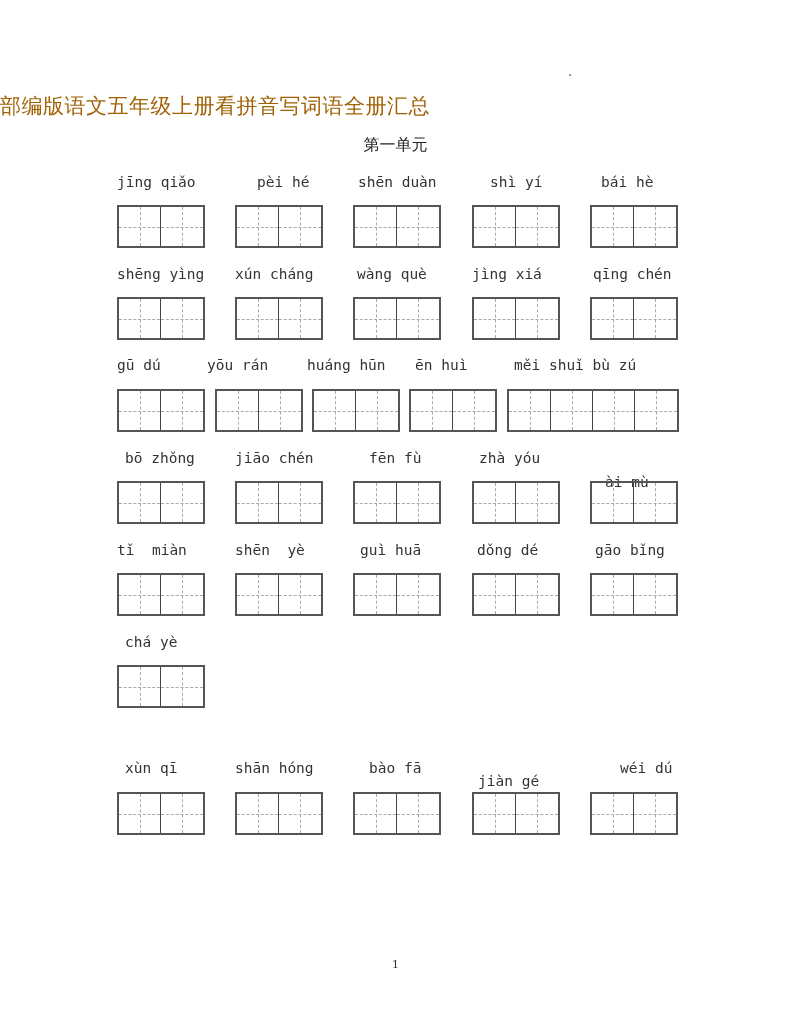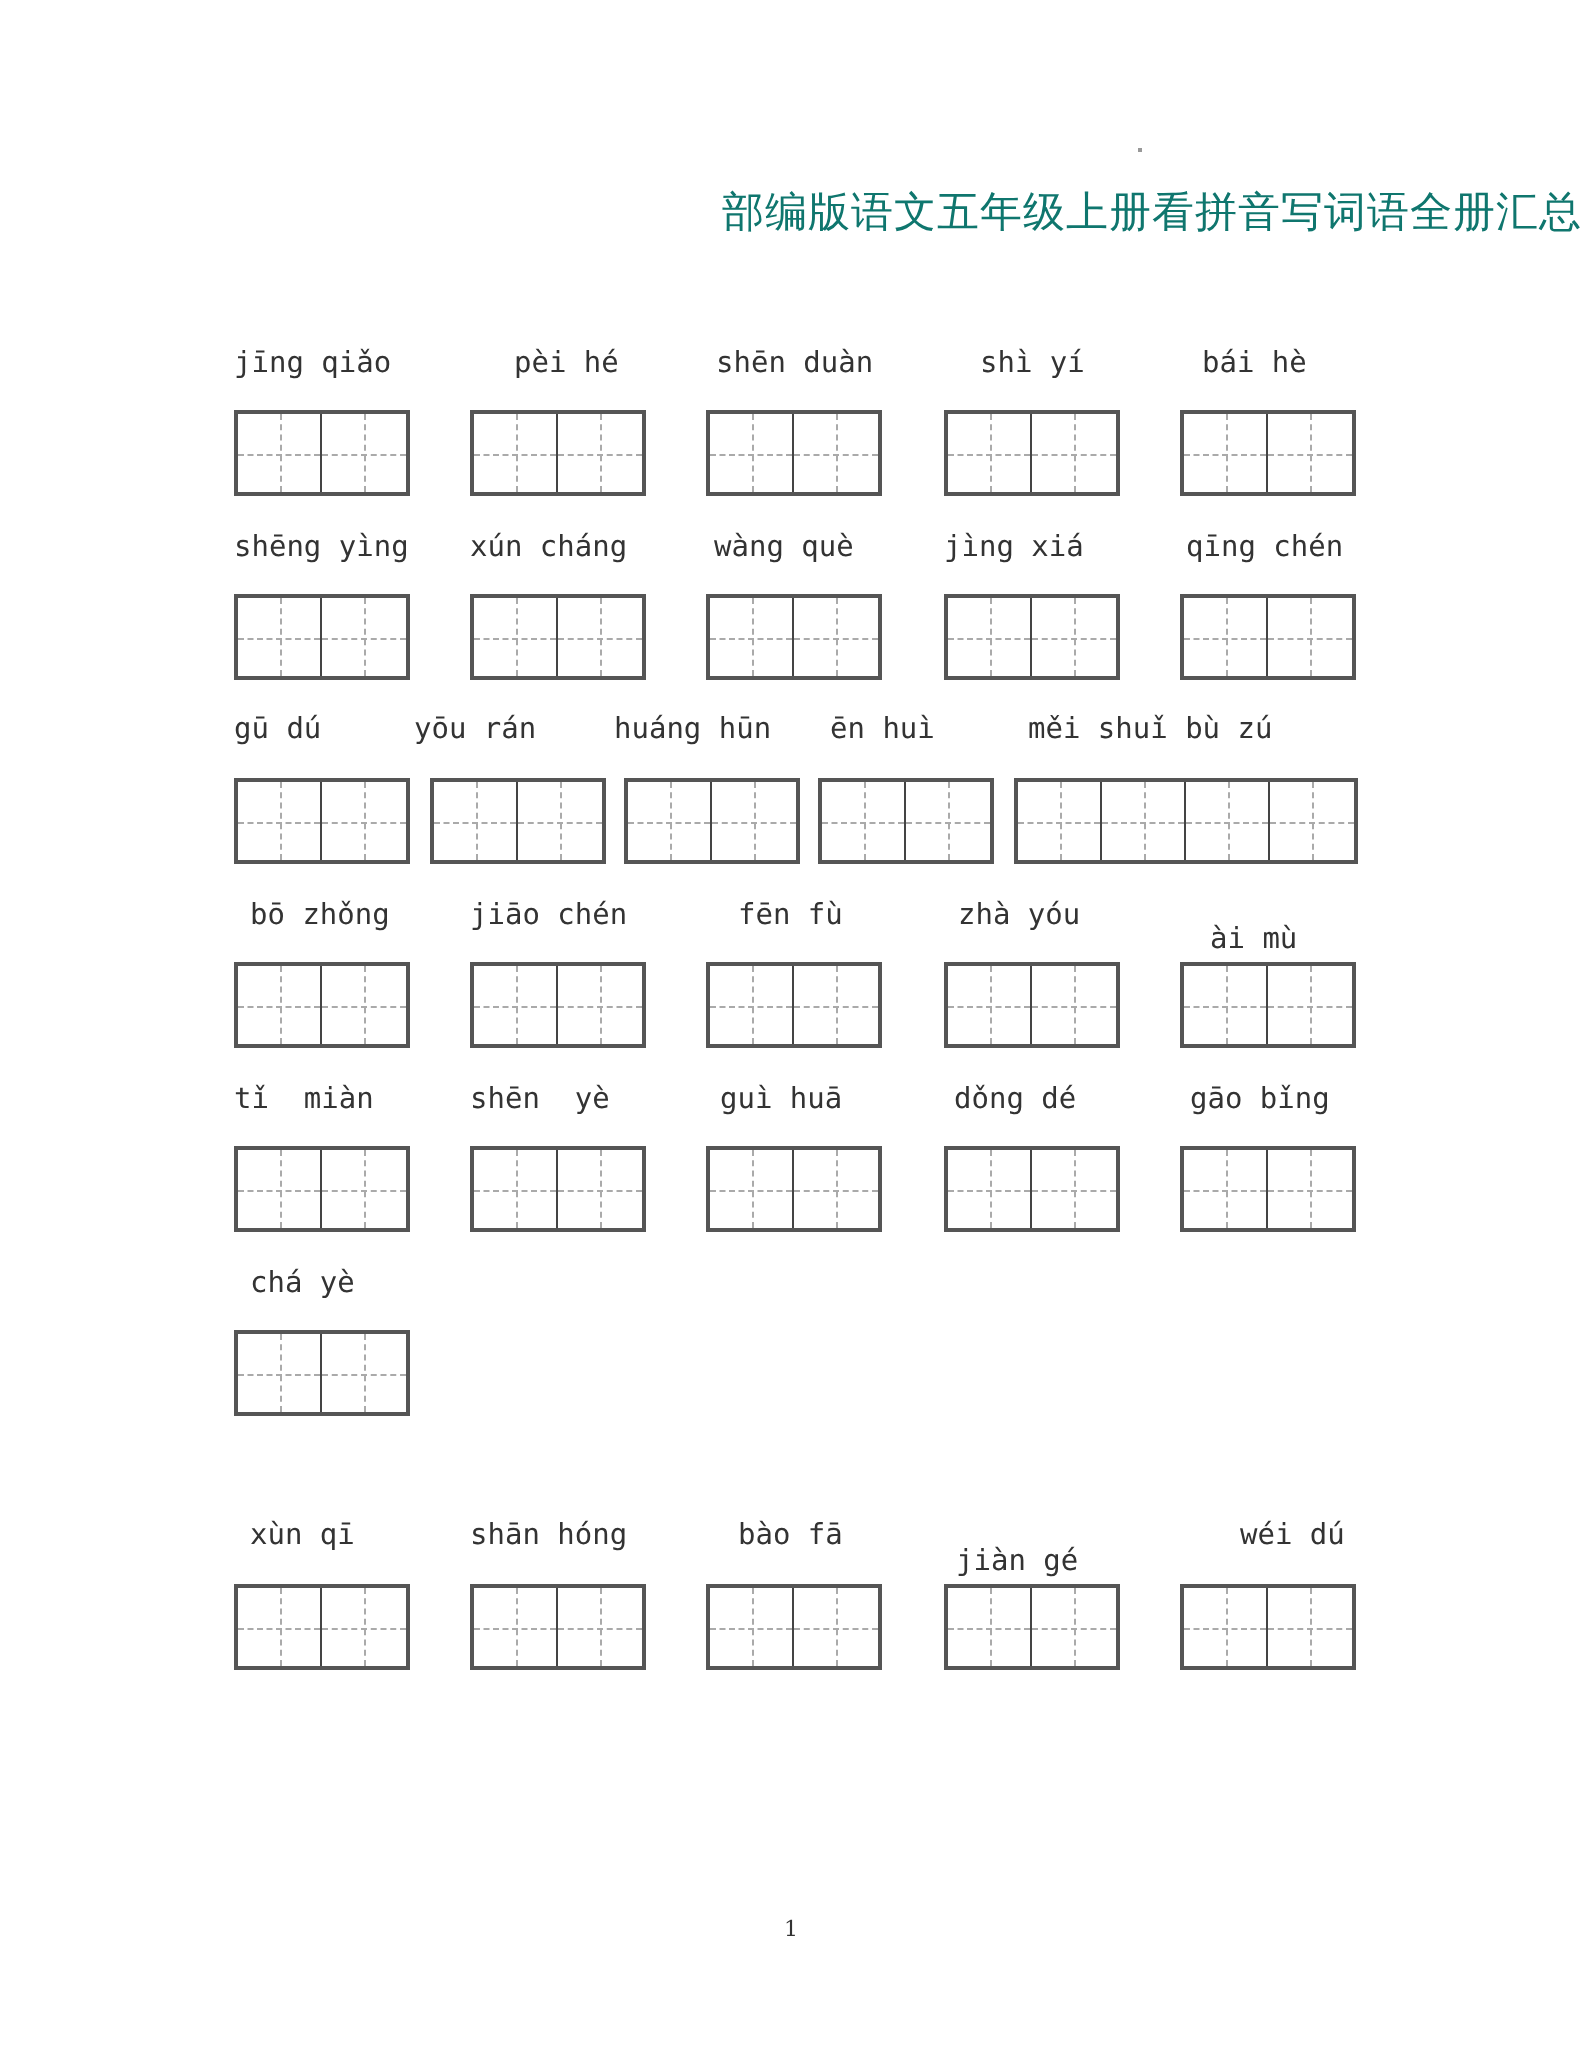--- a/index.html
+++ b/index.html
@@ -1,39 +1,40 @@
 <!DOCTYPE html>
 <html><head>
 <meta charset="utf-8">
 <style>
   * { margin: 0; padding: 0; box-sizing: border-box; }
   html, body { width: 791px; height: 1024px; background: #ffffff; overflow: hidden; }
   body { position: relative; font-family: "DejaVu Sans", sans-serif; color: #222; }
   .page { position: absolute; left: 0; top: 0; width: 791px; height: 1024px; background: #fff; }
-  .title { position: absolute; top: 92px; left: 0; width: 791px; text-align: right;
-           font-family: "DejaVu Sans", sans-serif; font-size: 21px; font-weight: normal; color: #0f766e; letter-spacing: 0.5px; }
+  .title { position: absolute; top: 92px; left: 0; width: 791px; text-align: left;
+           font-family: "DejaVu Sans", sans-serif; font-size: 21px; font-weight: normal; color: #a16207; letter-spacing: 0.5px; }
   .unit-title { position: absolute; left: 0; width: 791px; text-align: center;
                 font-family: "DejaVu Serif", serif; font-size: 16px; color: #222; }
   .pinyin { position: absolute; font-family: "DejaVu Sans Mono", "Liberation Mono", monospace; font-size: 14.5px; color: #333;
             white-space: pre; line-height: 18px; }
   .grid { position: absolute; height: 43px; display: flex; border: 2px solid #555; }
   .cell { position: relative; width: 42px; height: 100%; border-right: 1.6px solid #444; }
   .cell:last-child { border-right: none; }
   .cell::before { content: ""; position: absolute; left: 50%; top: 0; bottom: 0; border-left: 1px dashed #aaa; }
   .cell::after { content: ""; position: absolute; top: 50%; left: 0; right: 0; border-top: 1px dashed #aaa; }
   .page-num { position: absolute; top: 958px; left: 0; width: 791px; text-align: center; font-family: "DejaVu Serif", serif; font-size: 11px; color: #333; }
   .dot { position: absolute; left: 569px; top: 74px; width: 2px; height: 2px; background: #999; }
 </style>
 </head>
 <body>
 
 <div class="page">
   <div class="dot"></div>
   <h1 class="title">部编版语文五年级上册看拼音写词语全册汇总</h1>
 
+  <div class="unit-title" style="top:135px">第一单元</div>
 
   <div class="pinyin" style="left:117px;top:173px">jīng qiǎo</div>
   <div class="pinyin" style="left:257px;top:173px">pèi hé</div>
   <div class="pinyin" style="left:358px;top:173px">shēn duàn</div>
   <div class="pinyin" style="left:490px;top:173px">shì yí</div>
   <div class="pinyin" style="left:601px;top:173px">bái hè</div>
 
   <div class="grid" style="left:117px;top:205px">
       <div class="cell"></div>
       <div class="cell"></div>
@@ -108,21 +109,21 @@
       <div class="cell"></div>
       <div class="cell"></div>
       <div class="cell"></div>
       <div class="cell"></div>
     </div>
 
   <div class="pinyin" style="left:125px;top:449px">bō zhǒng</div>
   <div class="pinyin" style="left:235px;top:449px">jiāo chén</div>
   <div class="pinyin" style="left:369px;top:449px">fēn fù</div>
   <div class="pinyin" style="left:479px;top:449px">zhà yóu</div>
-  <div class="pinyin" style="left:605px;top:461px">ài mù</div>
+  <div class="pinyin" style="left:605px;top:473px">ài mù</div>
 
   <div class="grid" style="left:117px;top:481px">
       <div class="cell"></div>
       <div class="cell"></div>
     </div>
   <div class="grid" style="left:235px;top:481px">
       <div class="cell"></div>
       <div class="cell"></div>
     </div>
   <div class="grid" style="left:353px;top:481px">

